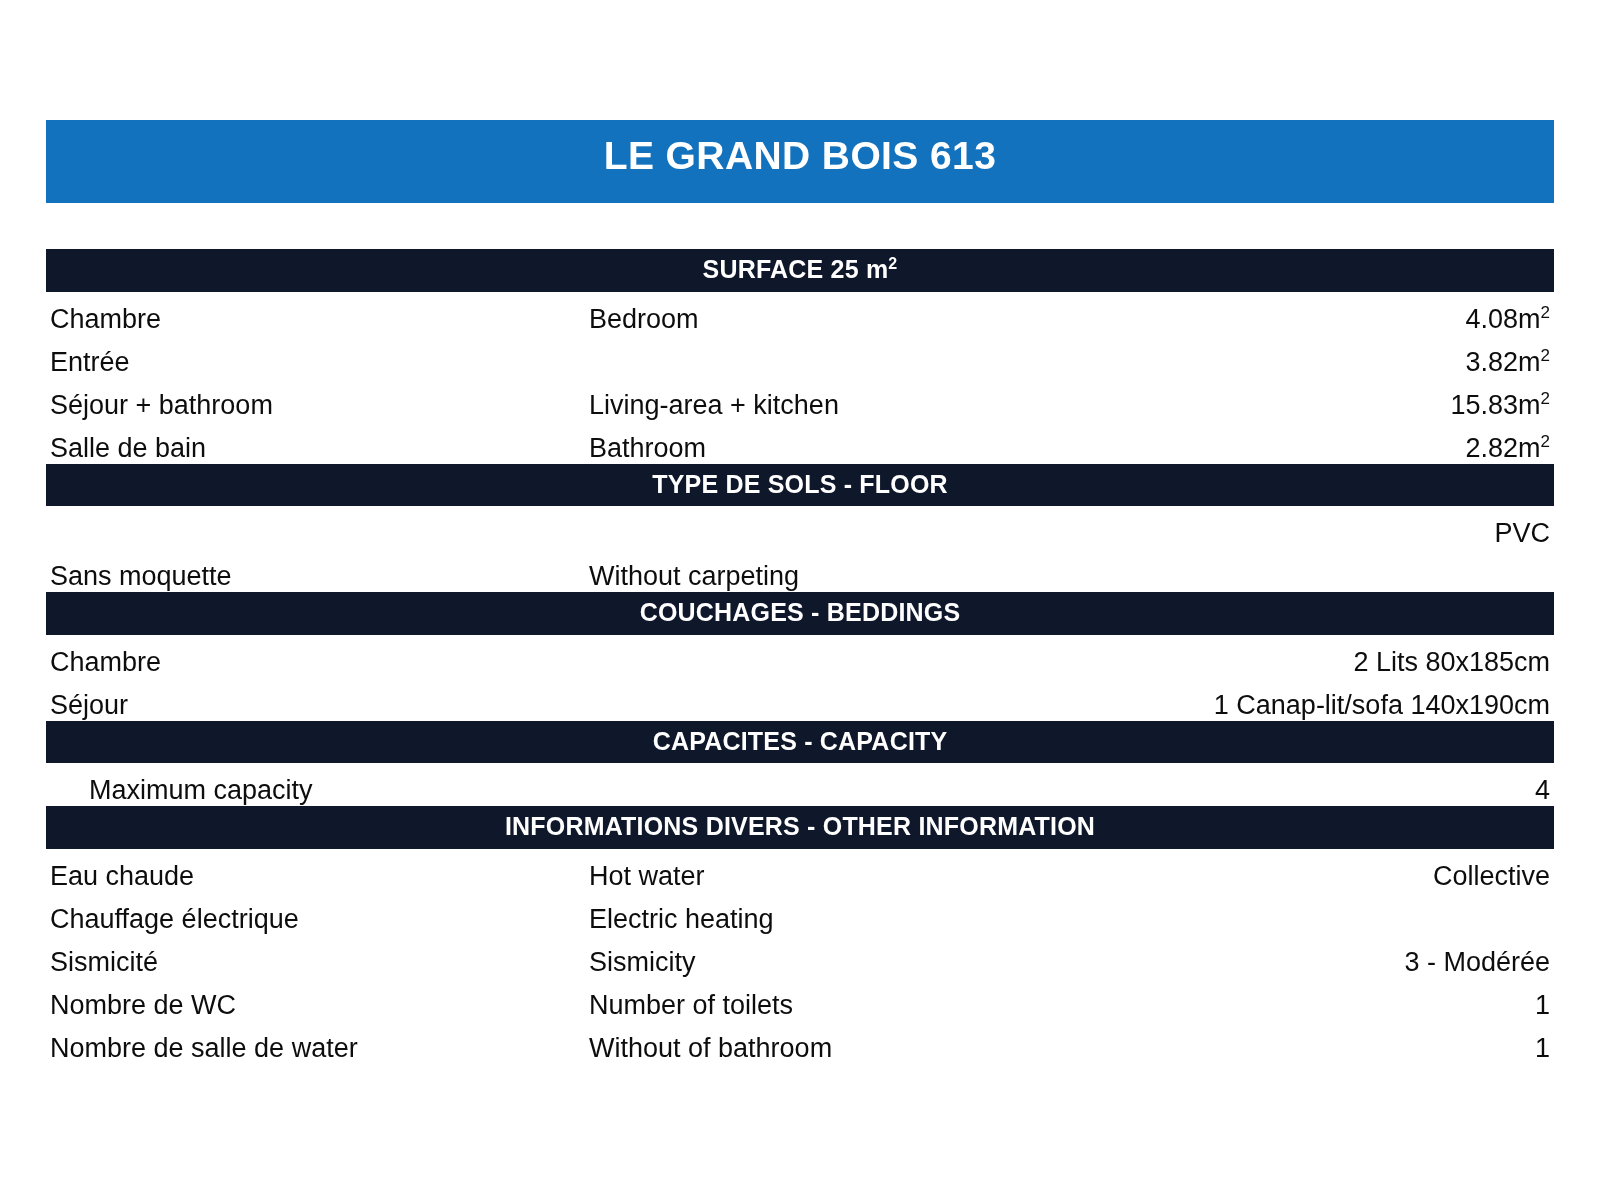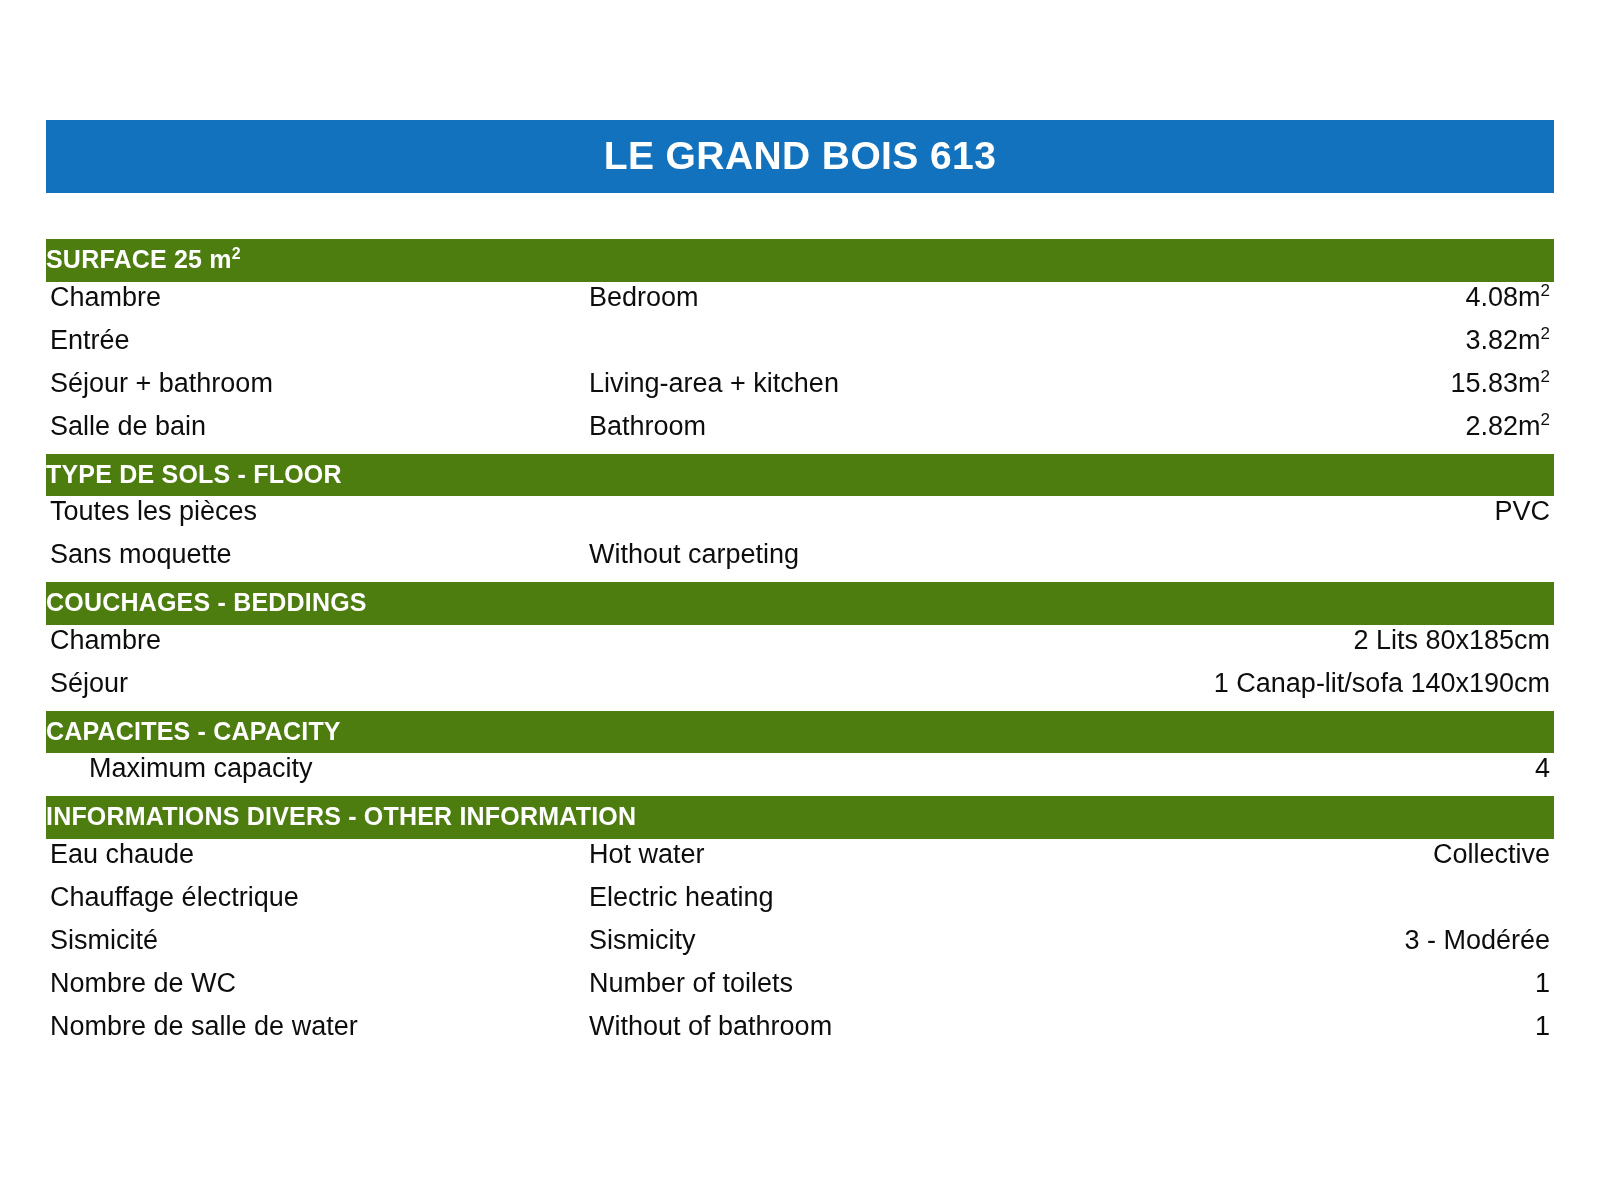--- a/index.html
+++ b/index.html
@@ -21,47 +21,47 @@
     box-sizing: border-box;
     padding: 120px 46px 0 46px;
   }
   .title-bar {
     background: #1272bd;
     color: #ffffff;
     text-align: center;
     font-size: 39px;
     font-weight: bold;
     letter-spacing: 0.4px;
-    padding: 16px 0 18px 0;
+    padding: 16px 0 28px 0;
     line-height: 1.0;
   }
   .spacer {
     height: 46px;
   }
   .section-bar {
-    background: #4d7c0f;
+    background: #0f172a;
     color: #ffffff;
-    text-align: left;
+    text-align: center;
     font-size: 25px;
     font-weight: bold;
     letter-spacing: 0.2px;
     padding: 7px 0 8px 0;
     line-height: 1.1;
   }
   .section-bar sup {
     font-size: 16px;
     vertical-align: super;
     line-height: 0;
   }
   .rows {
     width: 100%;
   }
   .row {
     display: flex;
-    align-items: flex-start;
+    align-items: flex-end;
     height: 43px;
     padding: 0 4px;
     box-sizing: border-box;
   }
   .col-fr {
     width: 500px;
     flex: 0 0 500px;
     font-size: 27px;
     color: #0d0d0d;
   }
@@ -113,21 +113,20 @@
         </div>
         <div class="row">
           <div class="col-fr">Salle de bain</div>
           <div class="col-en">Bathroom</div>
           <div class="col-val"><span>2.82m</span><sup>2</sup></div>
         </div>
       </div>
       <div class="section-bar"><span>TYPE DE SOLS - FLOOR</span></div>
       <div class="rows">
         <div class="row">
-          <div class="col-fr">Toutes les pièces</div>
           <div class="col-en"></div>
           <div class="col-val"><span>PVC</span></div>
         </div>
         <div class="row">
           <div class="col-fr">Sans moquette</div>
           <div class="col-en">Without carpeting</div>
           <div class="col-val"><span></span></div>
         </div>
       </div>
       <div class="section-bar"><span>COUCHAGES - BEDDINGS</span></div>

